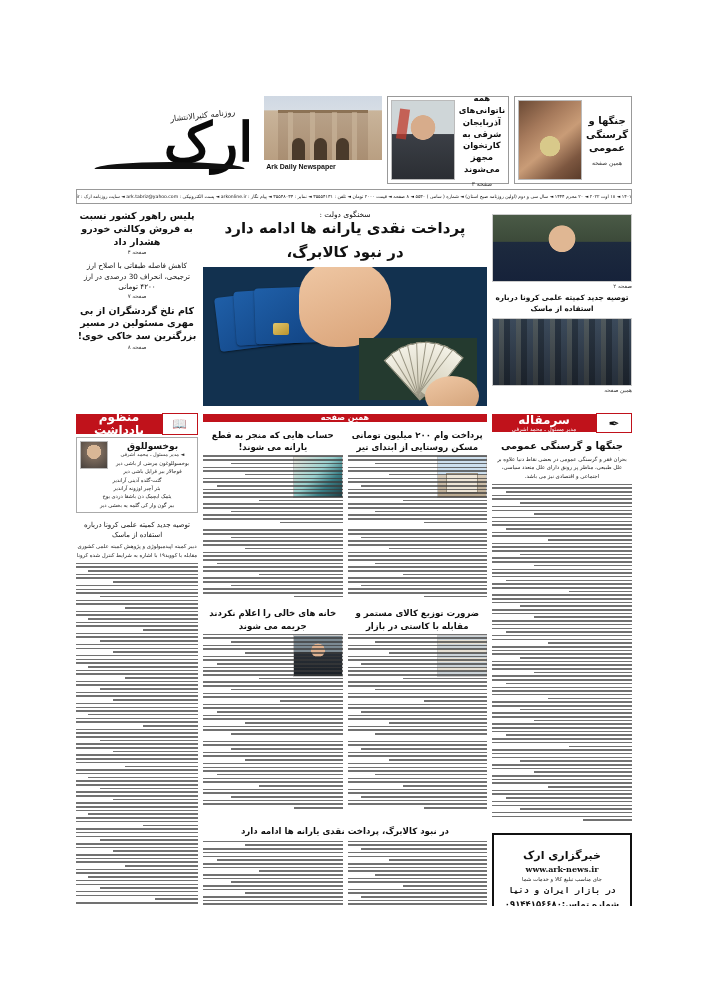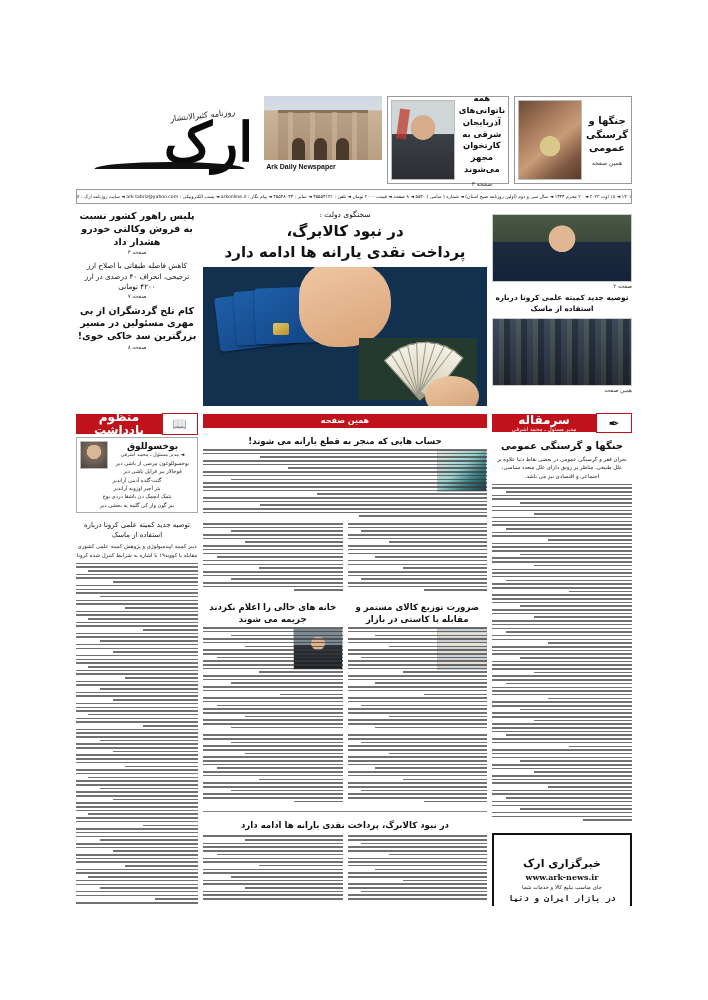--- a/index.html
+++ b/index.html
@@ -253,21 +253,21 @@
     background:#efe7d8;border:1px solid #9a8f7c;
   }
   .ph-shop{background:repeating-linear-gradient(0deg,#cbd3d8 0 5px,#e6e0d4 5px 9px),linear-gradient(#aab3ba,#7c858d);}
   .ph-man2{
     background:
       radial-gradient(circle at 50% 36%,#dfb291 0 19%,transparent 20%),
       linear-gradient(to bottom,#7c8a93 0 40%,#2a3038 41%,#1b2026 100%);
   }
 
   .ad-box{
-    border:2px solid #111;margin-top:6px;padding:22px 4px 6px;text-align:center;
+    border:2px solid #111;margin-top:6px;padding:14px 4px 6px;text-align:center;
     background:#fff;
   }
   .ad-t{font-size:11px;font-weight:bold;color:#111;margin-bottom:2px;}
   .ad-url{font-size:8px;font-weight:bold;color:#111;direction:ltr;font-family:"DejaVu Serif","Liberation Serif",serif;}
   .ad-s{font-size:5.4px;color:#222;margin:2px 0;}
   .ad-l{font-size:8.5px;font-weight:bold;color:#111;margin-top:3px;font-family:Liberation Mono, monospace;}
   .ad-tel{font-size:8.5px;font-weight:bold;color:#111;margin-top:3px;direction:rtl;}
 
   .hr-thin{height:1px;background:#888;margin:3px 0;}
   .feather{font-size:13px;line-height:1;color:#111;}
@@ -338,22 +338,22 @@
         <div class="rt-head">توصیه جدید کمیته علمی کرونا درباره استفاده از ماسک</div>
         <div class="rt-photo">
             <div class="ph-crowd"></div>
           </div>
         <div class="rt-page">همین صفحه</div>
       </div>
     </div>
 
     <div class="col-mid">
       <div class="lead-kicker">سخنگوی دولت :</div>
+      <div class="lead-head" style="margin-top:-3px">پرداخت نقدی یارانه ها ادامه دارد</div>
       <div class="lead-head">در نبود کالابرگ،</div>
-      <div class="lead-head" style="margin-top:-3px">پرداخت نقدی یارانه ها ادامه دارد</div>
       <div class="lead-photo">
         <div class="card card1"></div>
           <div class="card card2"></div>
           <div class="card card3"></div>
         <div class="chip"></div>
         <div class="hand"></div>
         <div class="money">
           <i style="transform:rotate(-42deg)"></i>
             <i style="transform:rotate(-32deg)"></i>
           <i style="transform:rotate(-22deg)"></i>
@@ -367,21 +367,21 @@
         <div class="hand2"></div>
       </div>
     </div>
 
     <div class="col-left">
       <div class="side-item">
         <div class="side-head">پلیس راهور کشور نسبت به فروش وکالتی خودرو هشدار داد</div>
         <div class="side-page">صفحه ۴</div>
       </div>
       <div class="side-item">
-        <div class="side-head sm">کاهش فاصله طبقاتی با اصلاح ارز ترجیحی، انحراف ۴۰ درصدی در ارز ۴۲۰۰ تومانی</div>
+        <div class="side-head sm">کاهش فاصله طبقاتی با اصلاح ارز ترجیحی، انحراف 30 درصدی در ارز ۴۲۰۰ تومانی</div>
         <div class="side-page">صفحه ۷</div>
       </div>
       <div class="side-item">
         <div class="side-head">کام تلخ گردشگران از بی مهری مسئولین در مسیر بزرگترین سد خاکی خوی!</div>
         <div class="side-page">صفحه ۸</div>
       </div>
     </div>
   </div>
 
   <div class="bodysec">
@@ -504,20 +504,45 @@
     </div>
 
     <div class="bcol c2">
       <div class="banner" style="height:14px">
         <div class="bt">
             <b style="font-size:8px">همین صفحه</b>
           </div>
       </div>
 
       <div style="display:flex;gap:5px">
+        <div style="flex:1">
+          <div class="sub-head">پرداخت وام ۲۰۰ میلیون تومانی مسکن روستایی از ابتدای تیر</div>
+          <div class="inl-photo ph-house"></div>
+          <div class="txt">
+            <b></b>
+              <b></b>
+              <b class="s80"></b>
+              <b></b>
+              <b></b>
+              <b class="s70"></b>
+              <b></b>
+              <b></b>
+              <b class="s90"></b>
+            <b></b>
+              <b></b>
+              <b></b>
+              <b class="s60"></b>
+              <b></b>
+              <b></b>
+              <b class="s80"></b>
+              <b></b>
+              <b></b>
+              <b class="s45"></b>
+          </div>
+        </div>
         <div style="flex:1">
           <div class="sub-head">حساب هایی که منجر به قطع یارانه می شوند!</div>
           <div class="inl-photo ph-wallet"></div>
           <div class="txt">
             <b></b>
               <b></b>
               <b class="s80"></b>
               <b></b>
               <b></b>
               <b class="s70"></b>

